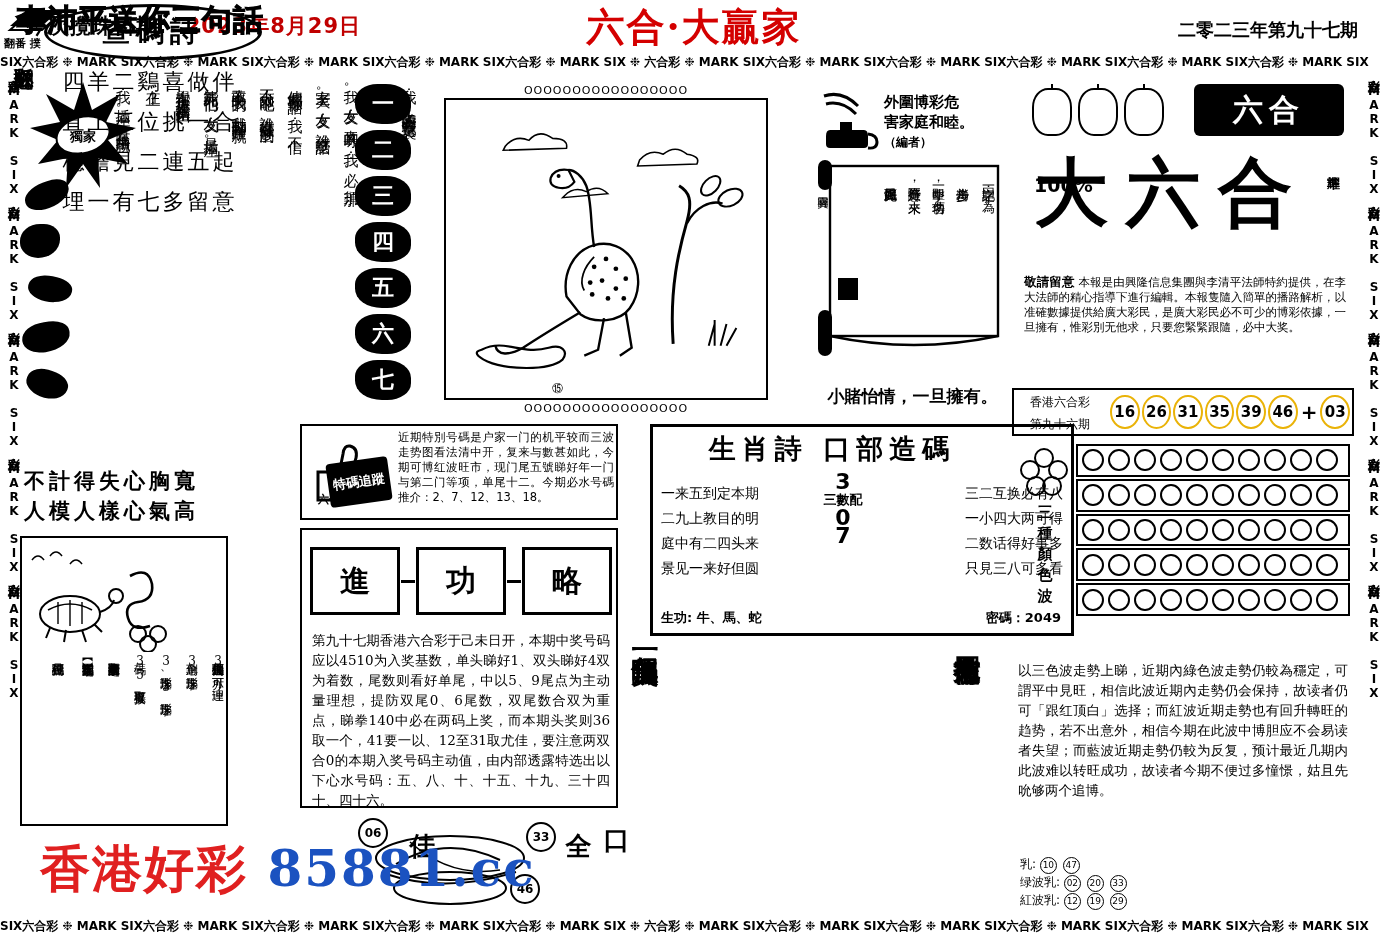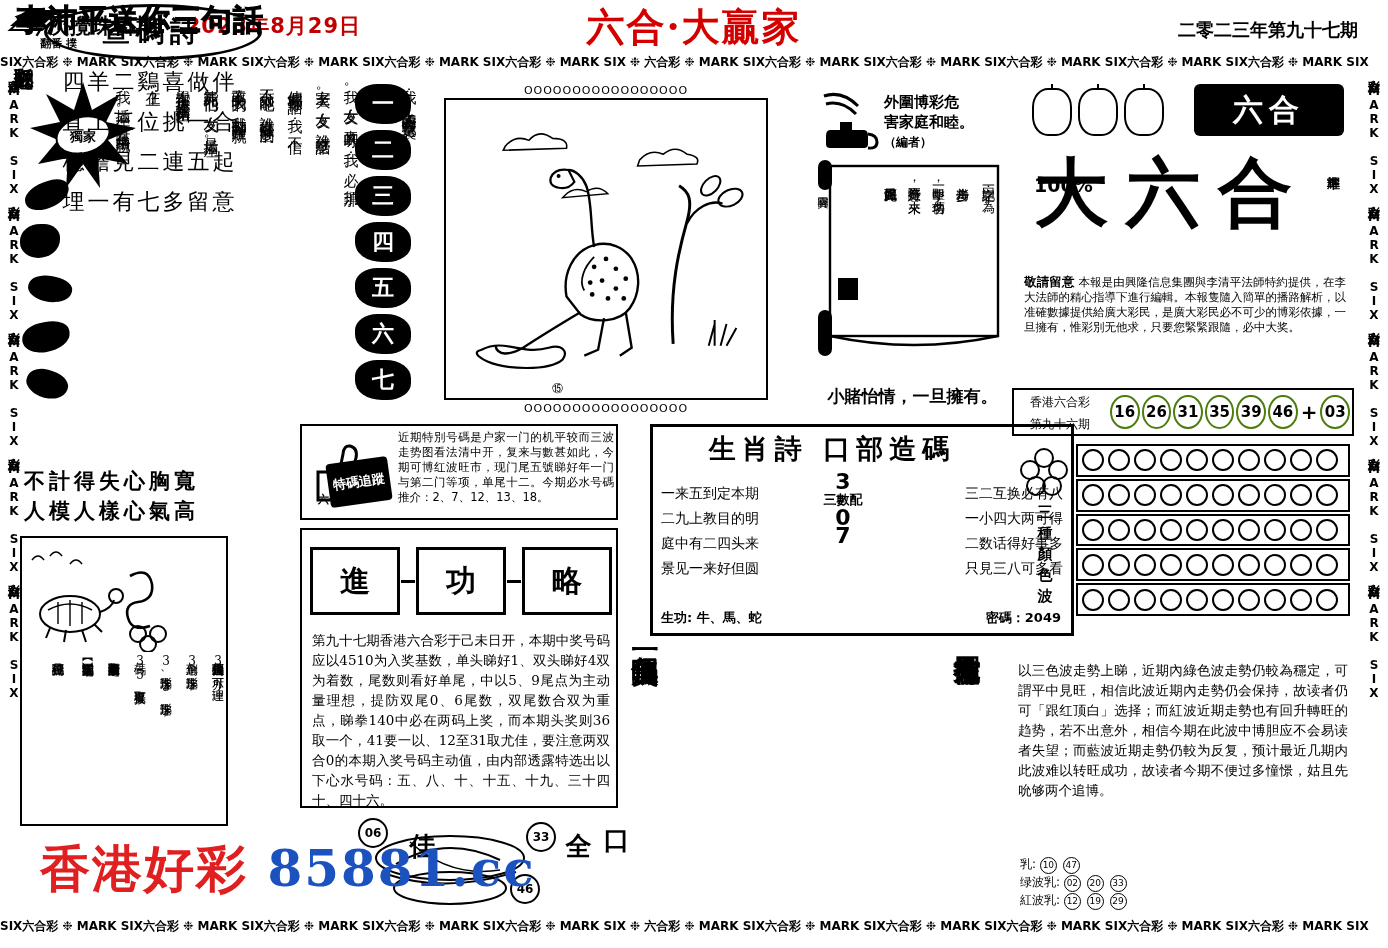--- a/index.html
+++ b/index.html
@@ -83,21 +83,21 @@
     font-size:74px;font-weight:bold;letter-spacing:18px;font-family:"DejaVu Serif","Liberation Serif",serif;}
   .pct{position:absolute;left:14px;top:96px;font-size:19px;font-weight:bold;}
   .zhunyao{position:absolute;right:8px;top:88px;font-size:13px;font-weight:bold;writing-mode:vertical-rl;text-orientation:upright;}
   .notice{position:absolute;left:4px;top:196px;width:322px;font-size:11.5px;line-height:15px;text-align:justify;}
   .notice b{font-size:12.5px;}
 
   
   .results{left:1012px;top:388px;width:342px;height:48px;}
   .res-left{position:absolute;left:2px;top:1px;width:88px;font-size:12px;line-height:22px;text-align:center;}
   .res-balls{position:absolute;left:92px;top:2px;right:2px;bottom:2px;display:flex;align-items:center;gap:2px;padding-left:4px;}
-  .rb{width:30px;height:30px;border-radius:50%;border:2px solid #4d7c0f;display:flex;align-items:center;
+  .rb{width:30px;height:30px;border-radius:50%;border:2px solid #eab308;display:flex;align-items:center;
     justify-content:center;font-size:15px;font-weight:bold;text-align:right;}
   .plus{font-size:20px;font-weight:bold;margin:0 1px;}
 
   
   .wave{left:1012px;top:440px;width:342px;height:180px;}
   .wave-label{position:absolute;left:6px;top:62px;width:54px;font-size:15px;font-weight:bold;line-height:21px;text-align:center;
     font-family:"DejaVu Serif","Liberation Serif",serif;}
   .wave-grid{position:absolute;left:64px;top:4px;right:4px;bottom:4px;display:flex;flex-direction:column;gap:2px;}
   .wave-row{flex:1;border:2px solid #000;display:flex;align-items:center;gap:4px;padding:0 4px;}
   .wcell{width:18px;height:18px;border-radius:50%;border:2px solid #000;}
@@ -133,21 +133,21 @@
   .gong-boxes{position:absolute;left:8px;top:8px;width:302px;height:86px;display:flex;align-items:center;justify-content:space-between;}
   .gbox{width:84px;height:62px;border:3px solid #000;display:flex;align-items:center;justify-content:center;
     font-size:30px;font-weight:bold;font-family:"DejaVu Serif","Liberation Serif",serif;}
   .connector{width:14px;height:3px;background:#000;}
   .gong-body{position:absolute;left:10px;top:100px;width:298px;font-size:13.5px;line-height:20px;text-align:justify;
     font-family:"DejaVu Serif","Liberation Serif",serif;}
 
   
   .fanban{left:228px;top:524px;width:72px;height:150px;}
   .fb-icon{position:absolute;left:6px;top:4px;width:58px;height:30px;}
-  .fb-sub{position:absolute;left:13px;top:36px;width:64px;text-align:right;font-size:11px;font-weight:bold;}
+  .fb-sub{position:absolute;left:4px;top:36px;width:64px;text-align:left;font-size:11px;font-weight:bold;}
   .fb-big{position:absolute;left:12px;top:52px;font-size:20px;font-weight:bold;line-height:24px;
     writing-mode:vertical-rl;text-orientation:upright;}
 
   
   .turtle{left:20px;top:536px;width:208px;height:290px;}
   .turtle-art{position:absolute;left:4px;top:4px;width:160px;height:110px;}
   .turtle-cols{position:absolute;left:4px;top:116px;width:200px;height:168px;}
   .turtle-cols .vcol{position:absolute;top:0;height:164px;font-size:12px;line-height:17px;}
 
   

